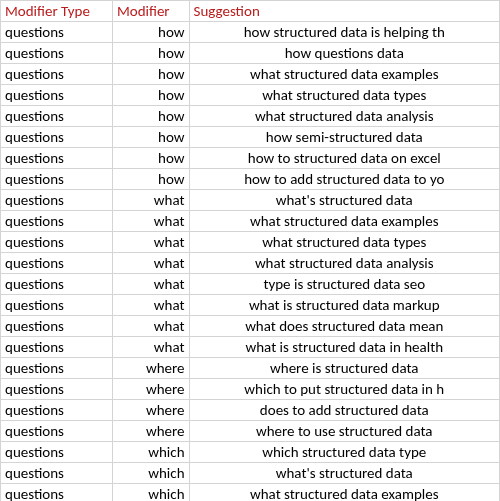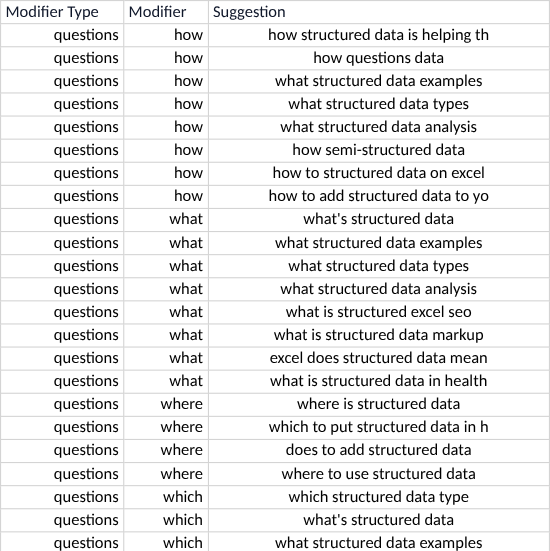--- a/index.html
+++ b/index.html
@@ -22,23 +22,23 @@
       height: 20px;
       line-height: 20px;
       white-space: nowrap;
       overflow: hidden;
       font-weight: normal;
       vertical-align: bottom;
     }
     th {
       background: #ffffff;
       text-align: left;
-      color: #0f172a;
+      color: #b91c1c;
     }
-    .col-type { width: 128px; text-align: right; }
+    .col-type { width: 128px; text-align: left; }
     .col-mod { width: 90px; text-align: right; }
     .col-sugg { width: 400px; text-align: center; }
     th.col-type, th.col-mod, th.col-sugg { text-align: left; }
   </style>
 </head>
 <body>
 
 <table>
   <thead>
     <tr>
@@ -104,31 +104,31 @@
         <td class="col-sugg">what structured data types</td>
       </tr>
       <tr>
         <td class="col-type">questions</td>
         <td class="col-mod">what</td>
         <td class="col-sugg">what structured data analysis</td>
       </tr>
       <tr>
         <td class="col-type">questions</td>
         <td class="col-mod">what</td>
-        <td class="col-sugg">what is structured excel seo</td>
+        <td class="col-sugg">type is structured data seo</td>
       </tr>
       <tr>
         <td class="col-type">questions</td>
         <td class="col-mod">what</td>
         <td class="col-sugg">what is structured data markup</td>
       </tr>
       <tr>
         <td class="col-type">questions</td>
         <td class="col-mod">what</td>
-        <td class="col-sugg">excel does structured data mean</td>
+        <td class="col-sugg">what does structured data mean</td>
       </tr>
       <tr>
         <td class="col-type">questions</td>
         <td class="col-mod">what</td>
         <td class="col-sugg">what is structured data in health</td>
       </tr>
       <tr>
         <td class="col-type">questions</td>
         <td class="col-mod">where</td>
         <td class="col-sugg">where is structured data</td>

